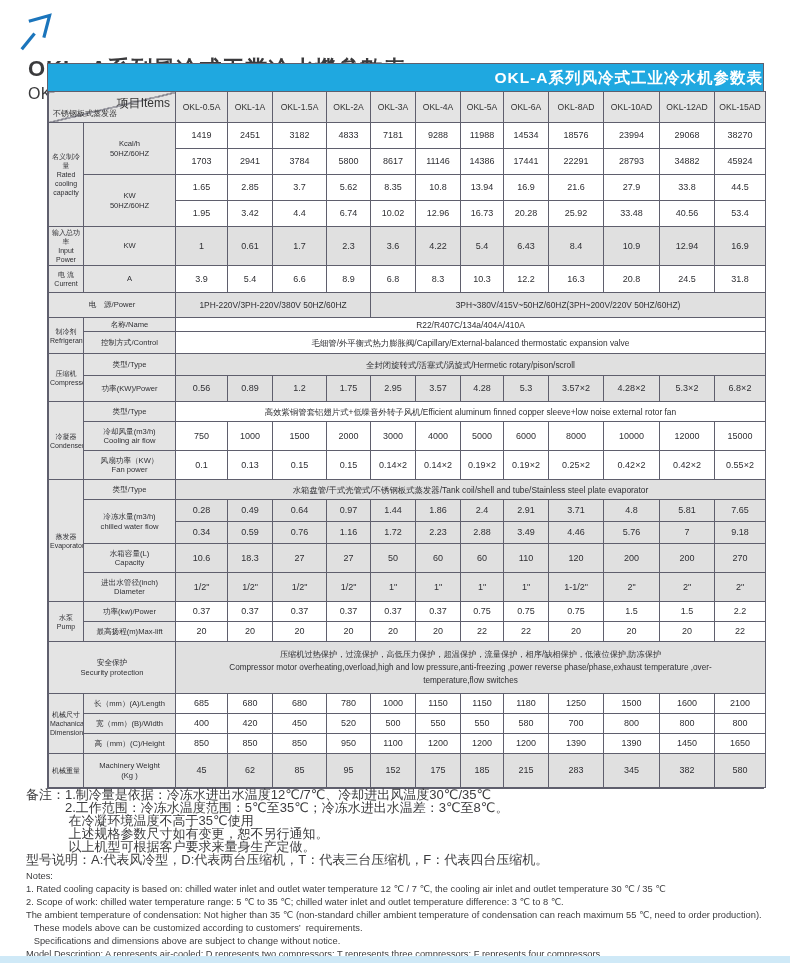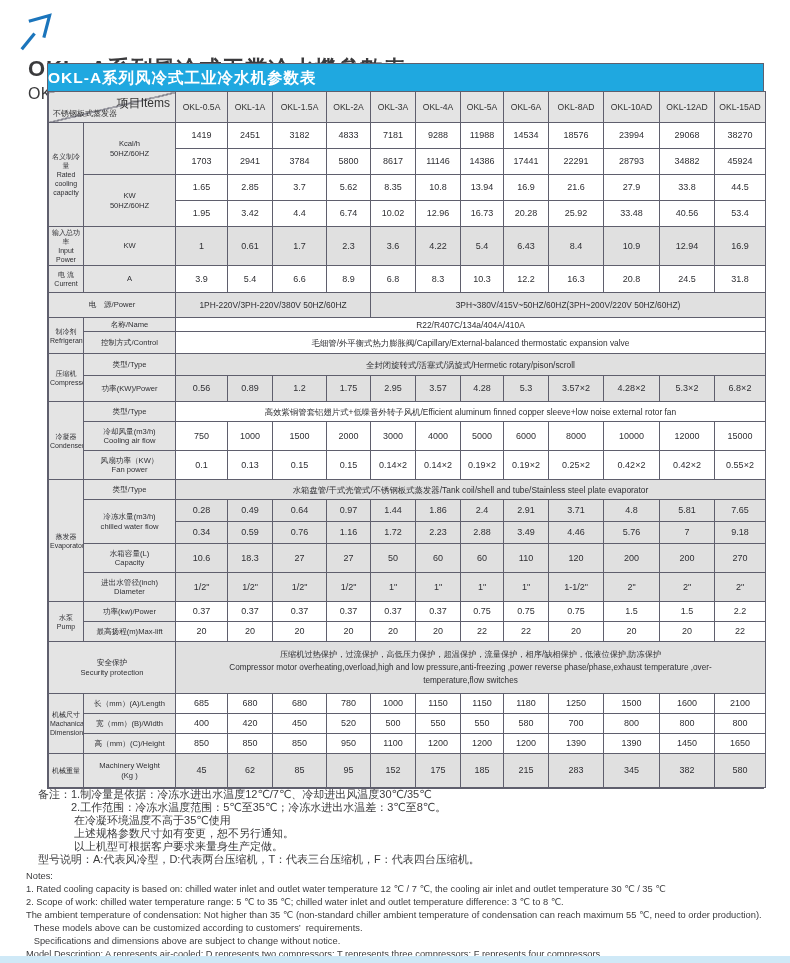--- a/index.html
+++ b/index.html
@@ -12,21 +12,21 @@
   
   .doc-header { display:flex; align-items:flex-start; padding:7px 0 0 16px; height:62px;flex-direction:column; }
   .logo { width:40px; height:46px; flex:0 0 auto; margin-top:2px; }
   .titles { margin-left:12px; }
   .title-zh { font-size:22px; font-weight:600; letter-spacing:1px; color:#3a3a3c; line-height:28px; }
   .title-en { font-size:16px; font-weight:400; color:#3a3a3c; line-height:22px; letter-spacing:0.2px; }
 
   
   .tbl-wrap { position:absolute; left:47px; top:63px; width:717px; border:1.5px solid #5f5f6d; background:#fff; }
   .banner {
-    height:27px; background:#1fa8e0; color:#ffffff; text-align:left;
+    height:27px; background:#1fa8e0; color:#ffffff; text-align:right;
     font-size:15.5px; font-weight:600; line-height:27px; letter-spacing:1px;
   }
   table.spec { border-collapse:collapse; table-layout:fixed; width:100%; }
   table.spec td, table.spec th {
     border:1px solid #5f5f6d; text-align:center; vertical-align:middle;
     font-weight:400; overflow:hidden; padding:1px 1px;
   }
   thead tr { height:31px; }
   th.model-th { background:#e4e4e4; font-size:8.6px; font-weight:600; color:#333; }
   th.corner {
@@ -37,21 +37,21 @@
   .corner-items { position:absolute; right:5px; top:3px; font-size:12px; color:#333; }
   td { font-size:9px; background:#ffffff; white-space:pre-line; line-height:1.25; }
   tr.shade td { background:#e0e0e0; }
   td.lbl { background:#e4e4e4 !important; font-size:7.6px; line-height:1.3; }
   td.sm { font-size:7px; }
   td.span-text { font-size:8.4px; }
   td.left { text-align:left; padding:3px 7px; font-size:8.2px; line-height:1.6; white-space:pre-line; }
 
   
   .notes { position:absolute; left:26px; top:788px; width:750px; }
-  .notes-cn .note-line { font-size:11px; line-height:13px; white-space:pre-wrap; color:#3b3b3d;margin-left:12px; }
+  .notes-cn .note-line { font-size:13px; line-height:13px; white-space:pre-wrap; color:#3b3b3d; }
   .notes-en { margin-top:4px; }
   .notes-en .note-line { font-size:9.3px; line-height:13px; white-space:pre-wrap; color:#3b3b3d; }
 
   .footer-bar { position:absolute; left:0; bottom:0; width:790px; height:7px; background:#cfe9f7; }
 </style>
 </head>
 <body>
 
 <div class="doc-header">
   <svg class="logo" viewBox="0 0 56 60">

